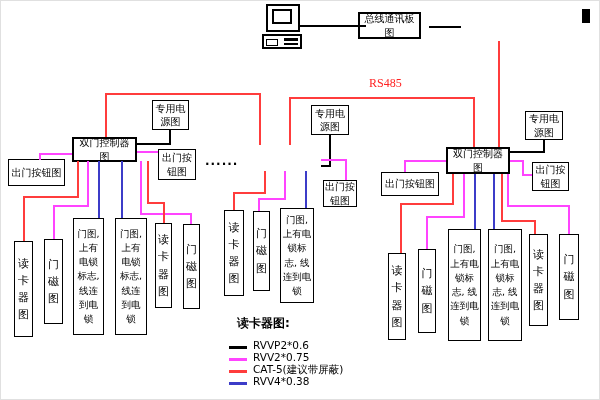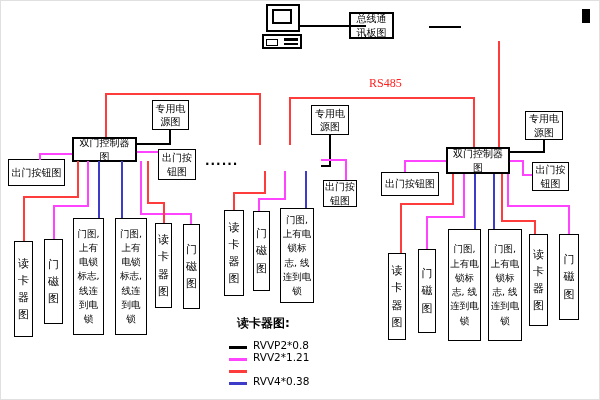--- a/index.html
+++ b/index.html
@@ -45,21 +45,21 @@
 
   <div class="monitor">
       <div class="screen"></div>
     </div>
   <div class="cpu">
     <div class="kb"></div>
     <div class="slot1"></div>
     <div class="slot2"></div>
   </div>
 
-  <div class="box b2" style="left:348px;top:11px;width:45px;height:27px;">总线通讯板图</div>
+  <div class="box b2" style="left:357px;top:11px;width:63px;height:27px;">总线通讯板图</div>
   <div class="lbl rs485" style="left:368px;top:75px;">RS485</div>
 
   <div class="box" style="left:151px;top:99px;width:37px;height:30px;">专用电源图</div>
   <div class="box" style="left:310px;top:104px;width:38px;height:30px;">专用电源图</div>
   <div class="box" style="left:524px;top:110px;width:38px;height:29px;">专用电源图</div>
 
   <div class="box b2" style="left:71px;top:136px;width:65px;height:25px;">双门控制器图</div>
   <div class="box b2" style="left:445px;top:146px;width:64px;height:27px;">双门控制器图</div>
 
   <div class="box" style="left:7px;top:158px;width:57px;height:27px;">出门按钮图</div>
@@ -148,20 +148,21 @@
   <div class="wire blu" style="left:492px;top:173px;width:2px;height:55px;"></div>
   <div class="wire red" style="left:500px;top:173px;width:2px;height:48px;"></div>
   <div class="wire red" style="left:500px;top:219px;width:35px;height:2px;"></div>
   <div class="wire red" style="left:533px;top:219px;width:2px;height:14px;"></div>
   <div class="wire mag" style="left:506px;top:173px;width:2px;height:33px;"></div>
   <div class="wire mag" style="left:506px;top:204px;width:63px;height:2px;"></div>
   <div class="wire mag" style="left:567px;top:204px;width:2px;height:29px;"></div>
 
   <div class="lbl legend-title" style="left:236px;top:314px;">读卡器图:</div>
   <div class="swatch blk" style="left:228px;top:345px;"></div>
-  <div class="legend-item" style="left:252px;top:338px;">RVVP2*0.8</div>
+  <div class="legend-item" style="left:252px;top:338px;">RVVP2*0.6</div>
   <div class="swatch mag" style="left:228px;top:357px;"></div>
-  <div class="legend-item" style="left:252px;top:350px;">RVV2*1.21</div>
+  <div class="legend-item" style="left:252px;top:350px;">RVV2*0.75</div>
   <div class="swatch red" style="left:228px;top:369px;"></div>
+  <div class="legend-item" style="left:252px;top:362px;">CAT-5(建议带屏蔽)</div>
   <div class="swatch blu" style="left:228px;top:381px;"></div>
   <div class="legend-item" style="left:252px;top:374px;">RVV4*0.38</div>
 
 </div>
 
 </body></html>

